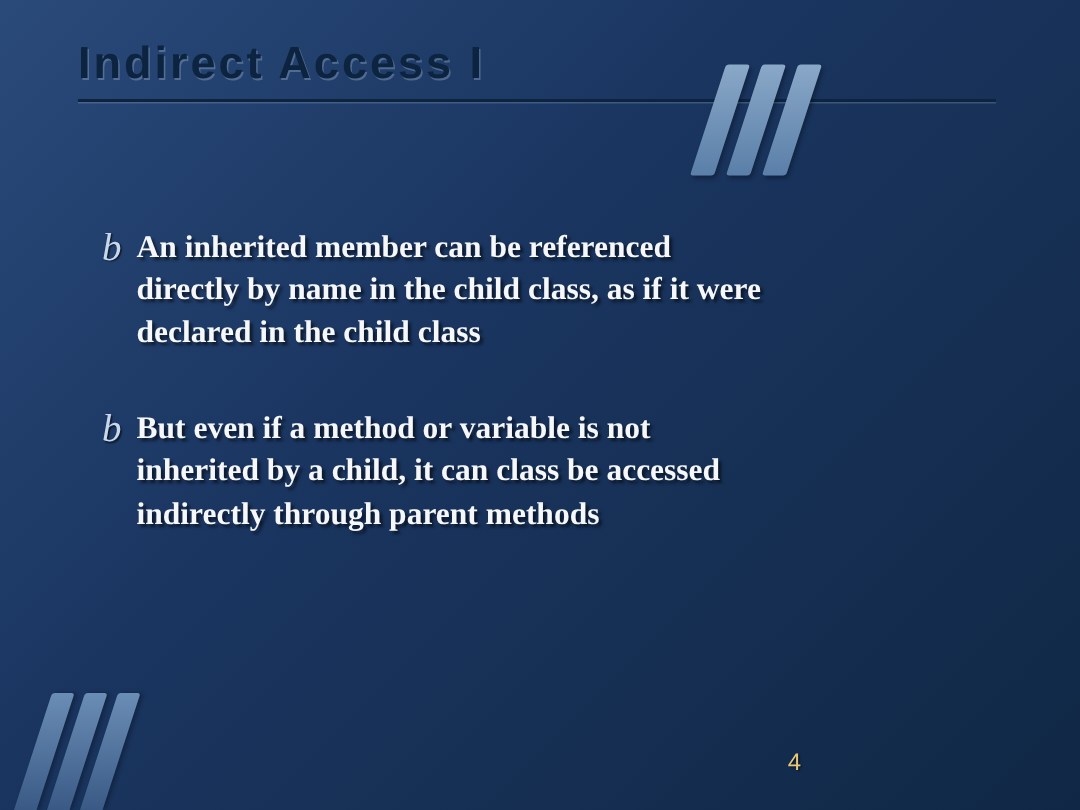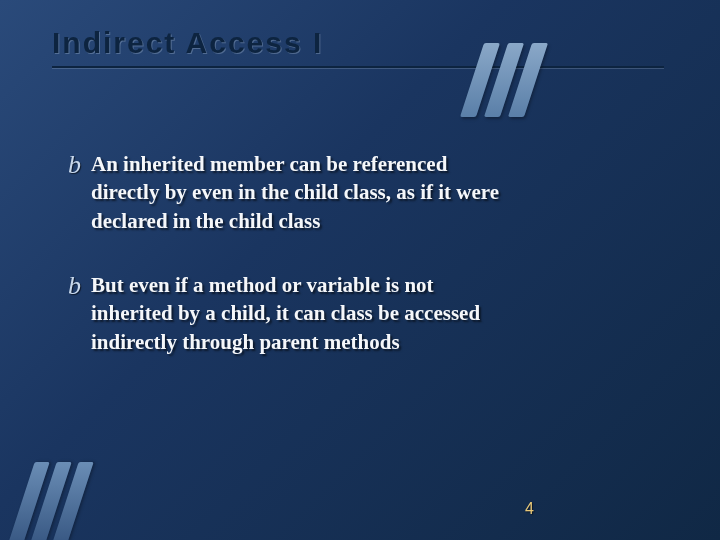--- a/index.html
+++ b/index.html
@@ -114,21 +114,21 @@
 
   <div class="stripes-top">
     <div class="bar"></div>
     <div class="bar"></div>
     <div class="bar"></div>
   </div>
 
   <div class="content">
     <div class="bullet-item">
       <div class="bullet-icon">b</div>
-      <div class="bullet-text">An inherited member can be referenced directly by even in the child class, as if it were declared in the child class</div>
+      <div class="bullet-text">An inherited member can be referenced directly by name in the child class, as if it were declared in the child class</div>
     </div>
     <div class="bullet-item">
       <div class="bullet-icon">b</div>
       <div class="bullet-text">But even if a method or variable is not inherited by a child, it can class be accessed indirectly through parent methods</div>
     </div>
   </div>
 
   <div class="stripes-bottom">
     <div class="bar"></div>
     <div class="bar"></div>

